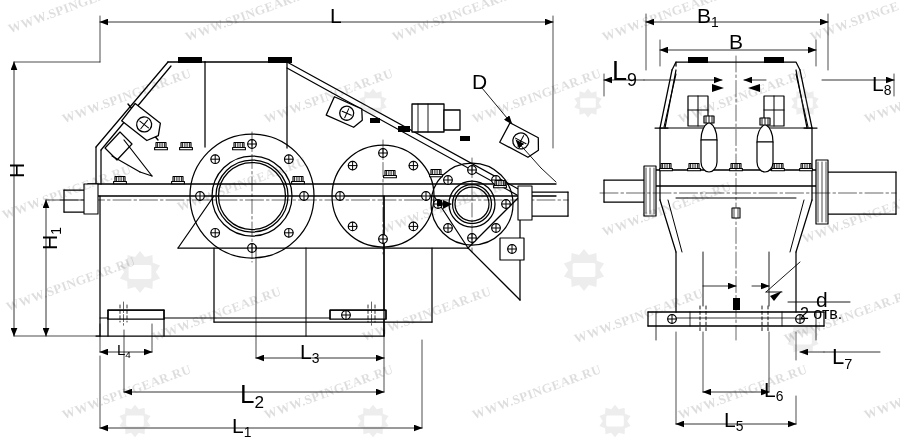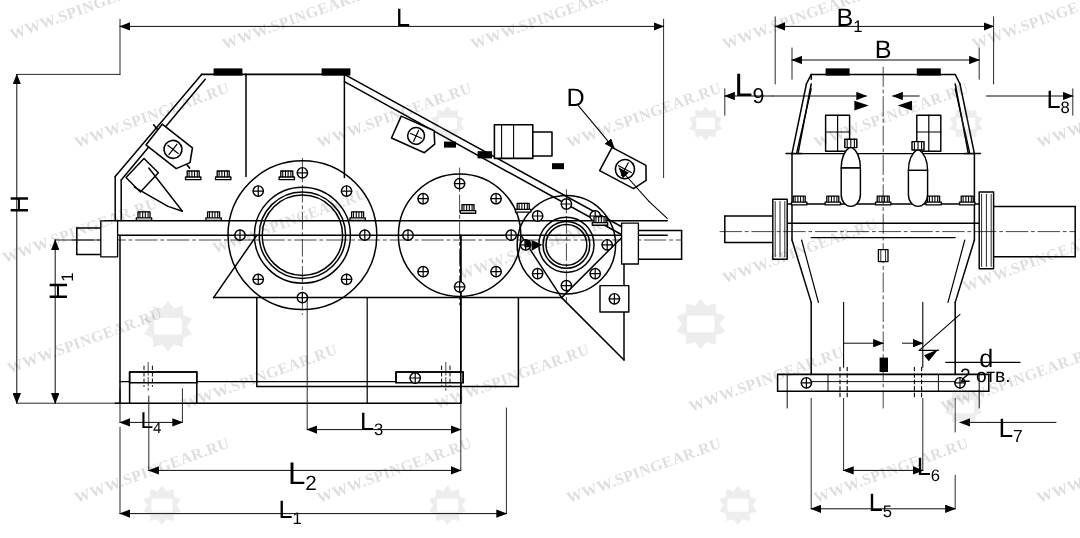--- a/index.html
+++ b/index.html
@@ -378,21 +378,21 @@
         <path d="M676,424 H796" stroke-width="0.8" marker-start="url(#ahs)" marker-end="url(#ah)"></path>
       </g>
     </g>
   </svg>
 
   <div id="dimlayer">
       <div class="dimtxt" style="left: 330px; top: 4px; font-size: 21px;">L</div>
       <div class="dimtxt rot" style="left: 5px; top: 178px; font-size: 21px;">H</div>
       <div class="dimtxt rot" style="left: 38px; top: 250px; font-size: 21px;">H<span class="sub">1</span></div>
       <div class="dimtxt" style="left: 472px; top: 70px; font-size: 21px;">D</div>
-      <div class="dimtxt" style="left: 117px; top: 341px; font-size: 19px;">L<span class="sub">4</span></div>
+      <div class="dimtxt" style="left: 117px; top: 341px; font-size: 15px;">L<span class="sub">4</span></div>
       <div class="dimtxt" style="left: 300px; top: 340px; font-size: 21px;">L<span class="sub">3</span></div>
       <div class="dimtxt" style="left: 240px; top: 379px; font-size: 26px;">L<span class="sub">2</span></div>
       <div class="dimtxt" style="left: 232px; top: 414px; font-size: 21px;">L<span class="sub">1</span></div>
       <div class="dimtxt" style="left: 697px; top: 4px; font-size: 21px;">B<span class="sub">1</span></div>
       <div class="dimtxt" style="left: 729px; top: 30px; font-size: 21px;">B</div>
       <div class="dimtxt" style="left: 612px; top: 56px; font-size: 27px;">L<span class="sub">9</span></div>
       <div class="dimtxt" style="left: 840px; top: 72px; font-size: 21px; margin-left: 32px;">L<span class="sub">8</span></div>
       <div class="dimtxt" style="left: 816px; top: 288px; font-size: 21px;">d</div>
       <div class="dimtxt" style="left: 832px; top: 344px; font-size: 22px;">L<span class="sub">7</span></div>
       <div class="dimtxt" style="left: 732px; top: 378px; font-size: 21px; margin-left: 32px;">L<span class="sub">6</span></div>

